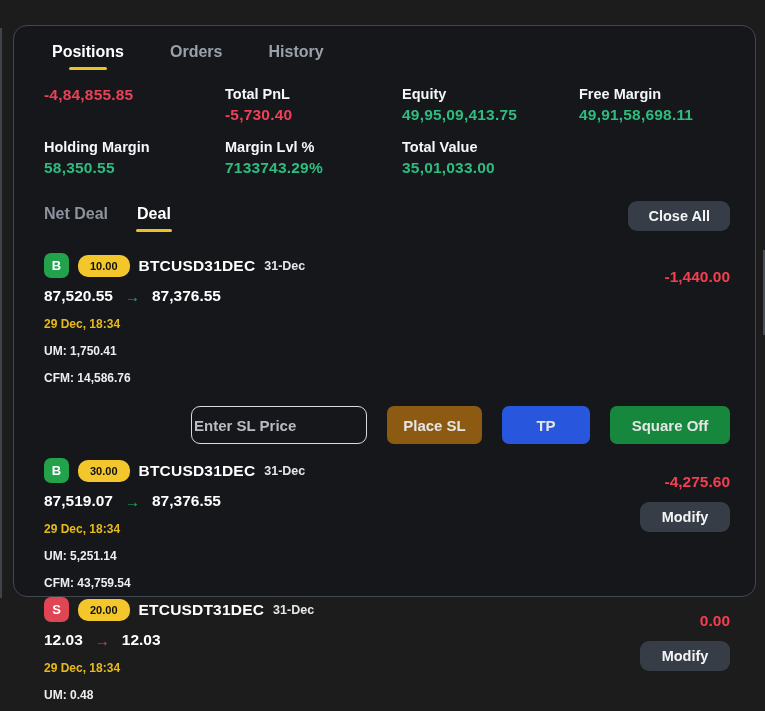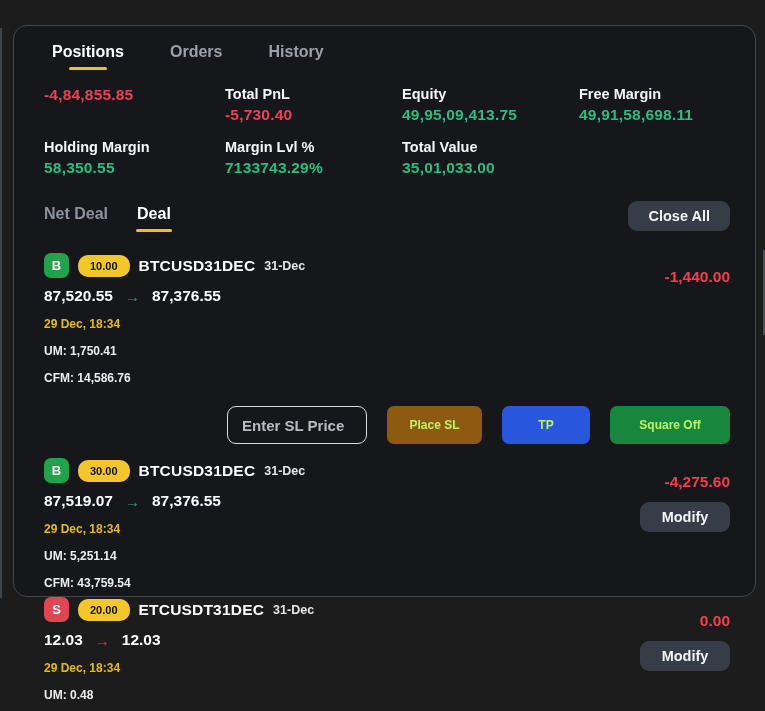--- a/index.html
+++ b/index.html
@@ -80,28 +80,28 @@
   .ts{ color:#e7ba1c; font-weight:700; }
   .um,.cfm{ color:#eceeef; font-weight:600; }
   .pos-right{ display:flex; flex-direction:column; align-items:flex-end;
               padding-top:15px; gap:11px; }
   .pnl{ font-size:15.5px; font-weight:700; }
   .action-btn{ min-width:90px; }
   
   .slrow{ margin-top:21px; margin-bottom:2px; display:flex; justify-content:flex-end;
           align-items:center; gap:20px; }
   .sl-input{
-    width:140px; height:38px; background:transparent;
+    width:176px; height:38px; background:transparent;
     border:1.5px solid #d9dcdf; border-radius:9px;
     color:#f2f4f6; font-family:inherit; font-size:15px; font-weight:600;
-    padding:0 14px; outline:none;
+    padding:0 2px; outline:none;
   }
   .sl-input::placeholder{ color:#b9bdc3; font-weight:600; }
-  .abtn{ height:38px; border:none; border-radius:7px; color:#bef264;
-         font-family:inherit; font-size:12px; font-weight:700; cursor:pointer; }
+  .abtn{ height:38px; border:none; border-radius:7px; color:#e5e5e5;
+         font-family:inherit; font-size:15px; font-weight:700; cursor:pointer; }
   .place-sl{ width:95px; background:#8d5a12; }
   .tp{ width:88px; background:#2857dd; }
   .square-off{ width:120px; background:#18873e; }
 </style>
 </head>
 <body>
 
 <div class="edge-line-left"></div>
 <div class="edge-line-right"></div>
 

